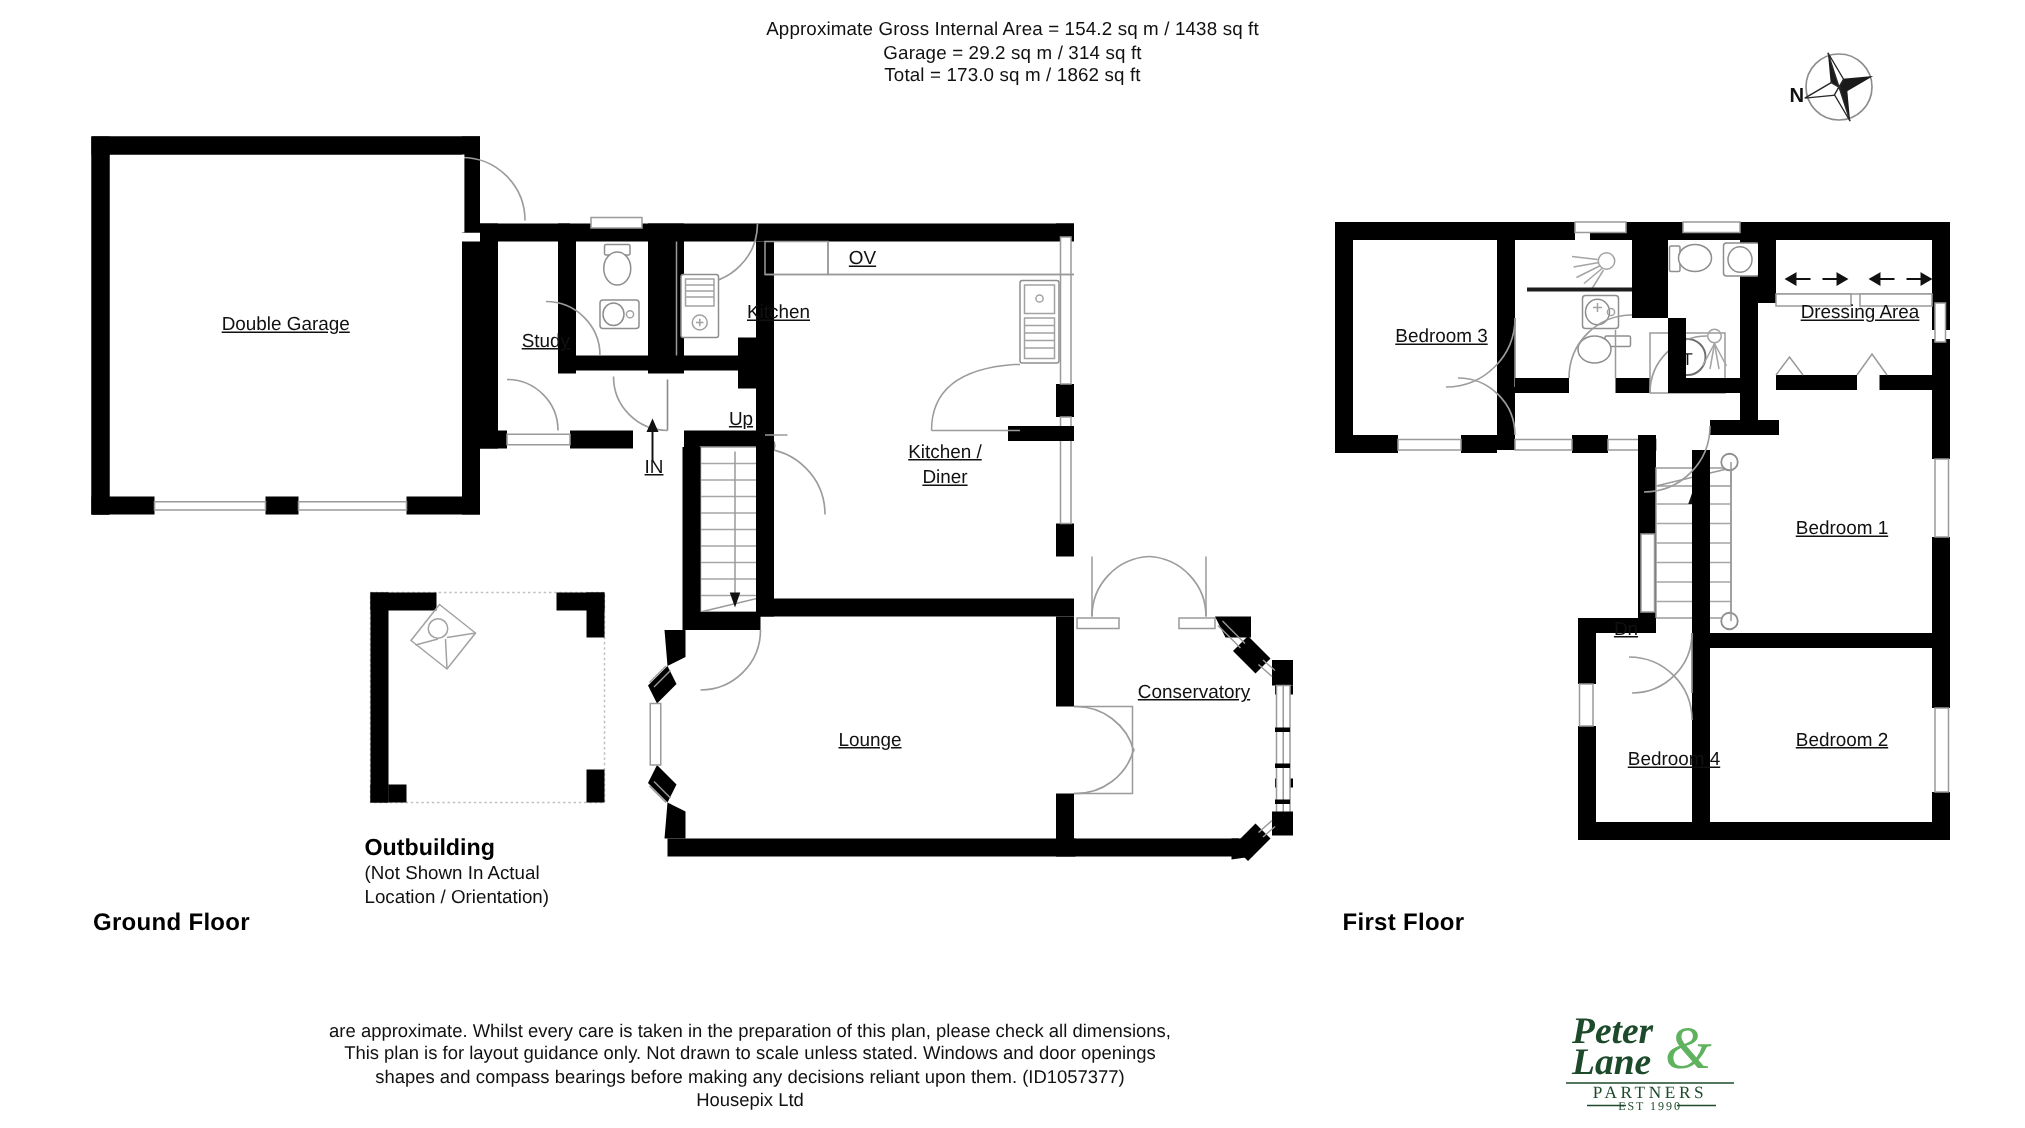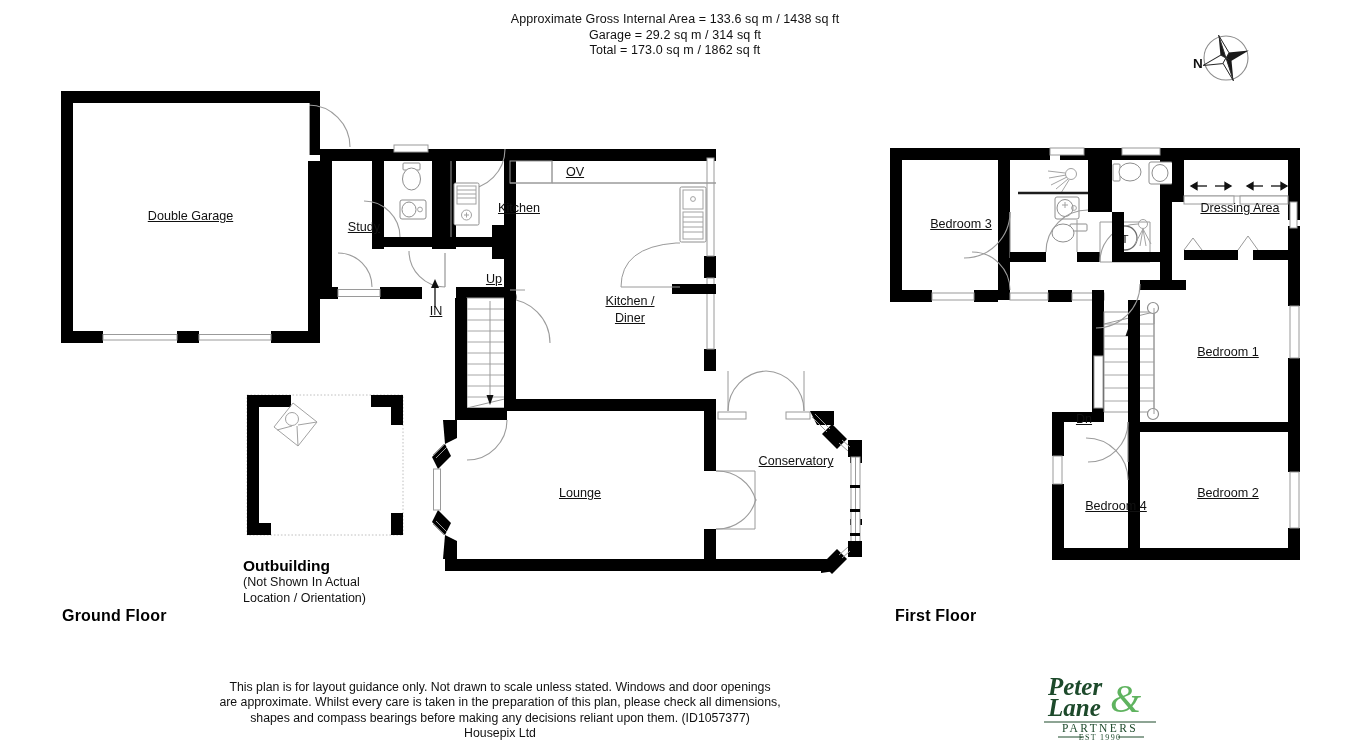--- a/index.html
+++ b/index.html
@@ -59,21 +59,21 @@
   .fixt{fill:#ffffff;stroke:#8e8e8e;stroke-width:1;}
   .fixtl{fill:none;stroke:#a2a2a2;stroke-width:1;}
   .dash{fill:none;stroke:#c0c0c0;stroke-width:1;stroke-dasharray:1.6 1.9;}
 </style>
 </head>
 <body>
 
 <div class="stage">
 
   <div id="header-area">
-    <div class="hline">Approximate Gross Internal Area = 133.6 sq m / 1438 sq ft</div>
+    <div class="hline">Approximate Gross Internal Area = 154.2 sq m / 1438 sq ft</div>
     <div class="hline">Garage = 29.2 sq m / 314 sq ft</div>
     <div class="hline">Total = 173.0 sq m / 1862 sq ft</div>
   </div>
 
   <svg id="compass" style="position:absolute;left:1185px;top:26px;" width="80" height="70" viewBox="0 0 80 70">
     <circle cx="41" cy="32" r="22" fill="none" stroke="#8d8d8d" stroke-width="1.1"></circle>
     <g transform="rotate(-18 41 32)">
       <polygon points="41,8 45.5,28 41,32 36.5,28" fill="#1a1a1a"></polygon>
       <polygon points="41,56 45.5,36 41,32 36.5,36" fill="#1a1a1a"></polygon>
       <polygon points="17,32 37,27.6 41,32 37,36.4" fill="#ffffff" stroke="#2a2a2a" stroke-width="1"></polygon>
@@ -523,22 +523,22 @@
   <div class="rlabel" style="left:929px;top:217px;width:64px;">Bedroom 3</div>
   <div class="rlabel" style="left:1194px;top:201px;width:92px;text-align:center;">Dressing Area</div>
   <div class="rlabel" style="left:1196px;top:345px;width:64px;">Bedroom 1</div>
   <div class="rlabel" style="left:1196px;top:486px;width:64px;">Bedroom 2</div>
   <div class="rlabel" style="left:1084px;top:499px;width:64px;">Bedroom 4</div>
   <div class="rlabel" style="left:1072px;top:412px;width:24px;">Dn</div>
 
   <div class="floor-caption" id="first-floor-caption">First Floor</div>
 
   <div id="footer-note">
+    <div>are approximate. Whilst every care is taken in the preparation of this plan, please check all dimensions,</div>
     <div>This plan is for layout guidance only. Not drawn to scale unless stated. Windows and door openings</div>
-    <div>are approximate. Whilst every care is taken in the preparation of this plan, please check all dimensions,</div>
     <div>shapes and compass bearings before making any decisions reliant upon them. (ID1057377)</div>
     <div>Housepix Ltd</div>
   </div>
 
   <svg id="brand-logo" viewBox="0 0 128 74">
     <text x="12" y="27" font-family="Liberation Serif, serif" font-size="25" font-style="italic" font-weight="bold" fill="#1d4a2b">Peter</text>
     <text x="12" y="48" font-family="Liberation Serif, serif" font-size="25" font-style="italic" font-weight="bold" fill="#1d4a2b">Lane</text>
     <text x="74" y="44" font-family="Liberation Serif, serif" font-size="40" font-style="italic" fill="#5fb35f">&amp;</text>
     <line x1="8" y1="54" x2="120" y2="54" stroke="#1d4a2b" stroke-width="1.1"></line>
     <text x="64" y="64" text-anchor="middle" font-family="Liberation Serif, serif" font-size="11.5" letter-spacing="2.4" fill="#1d4a2b">PARTNERS</text>

